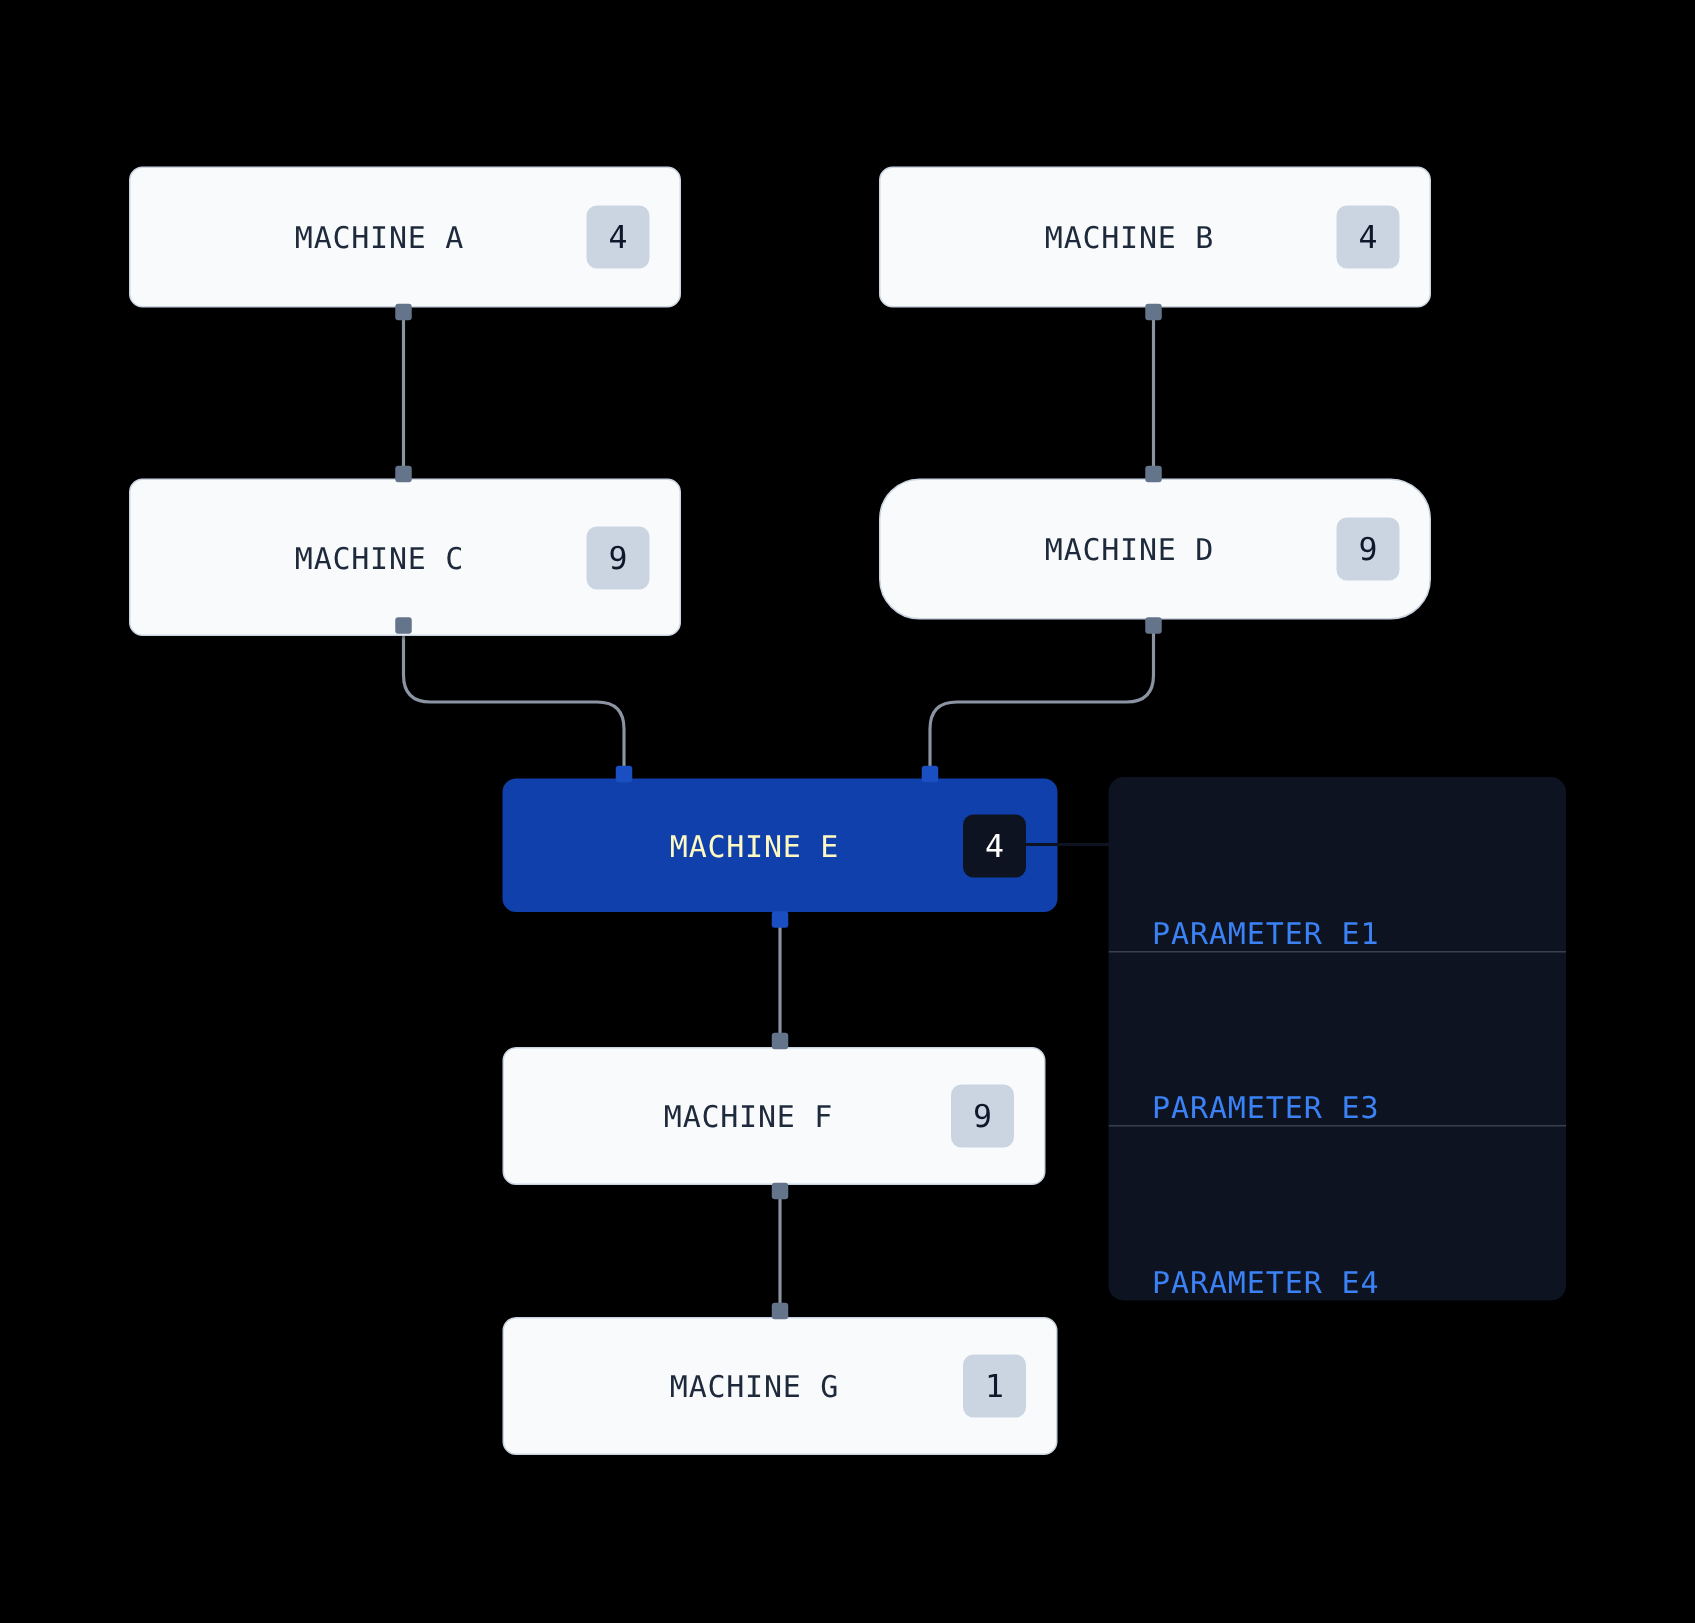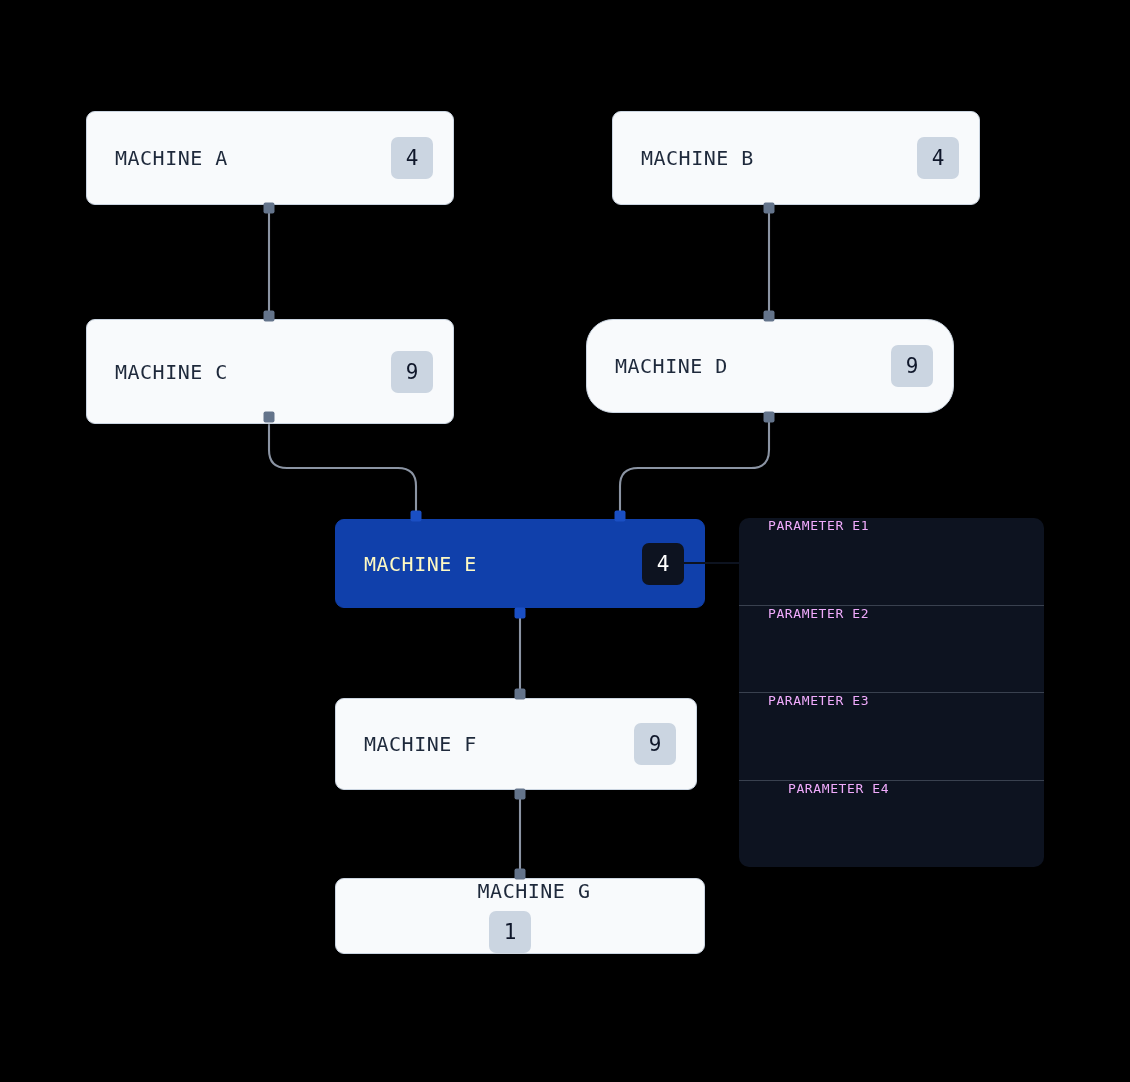--- a/index.html
+++ b/index.html
@@ -25,20 +25,21 @@
     pointer-events: none;
   }
 
   
   .node {
     position: absolute;
     box-sizing: border-box;
     display: flex;
     align-items: center;
     border-radius: 9px;
+    text-align: center;
   }
   .node.plain {
     background: #f8fafc;
     border: 1.6px solid #cbd5e1;
     box-shadow: 0 1px 2px rgba(0,0,0,0.35);
   }
   .node.selected {
     background: #1040ab;
     border: 1.6px solid #1040ab;
   }
@@ -93,29 +94,29 @@
     background: #0d1320;
     border-radius: 10px;
     box-sizing: border-box;
     display: flex;
     flex-direction: column;
     overflow: hidden;
   }
   .param-row {
     flex: 1 1 0;
     display: flex;
-    align-items: flex-start;
+    align-items: flex-end;
     padding-left: 29px;
-    font-size: 13px;
+    font-size: 20px;
     letter-spacing: 0.6px;
-    color: #f0abfc;
+    color: #3b82f6;
     border-bottom: 1px solid #39414f;
     box-sizing: border-box;
   }
-  .param-row:last-child { border-bottom: none; margin-left: 20px; }
+  .param-row:last-child { border-bottom: none; }
 
   
   #panel-connector {
     position: absolute;
     left: 679px;
     top: 562px;
     width: 62px;
     height: 2px;
     background: #0d1320;
   }
@@ -141,21 +142,21 @@
       <path d="M 520,789 L 520,874"></path>
     </g>
   </svg>
 
   <div class="node plain" style="left:86px; top:111px; width:368px; height:94px;">
     <span class="node-label">MACHINE A</span>
     <span class="node-badge">4</span>
   </div>
   <div class="handle" style="left:269px; top:208px;"></div>
 
-  <div class="node plain" style="left:586px; top:111px; width:368px; height:94px;margin-left:26px;">
+  <div class="node plain" style="left:586px; top:111px; width:368px; height:94px;">
     <span class="node-label">MACHINE B</span>
     <span class="node-badge">4</span>
   </div>
   <div class="handle" style="left:769px; top:208px;"></div>
 
   <div class="node plain" style="left:86px; top:319px; width:368px; height:105px;">
     <span class="node-label">MACHINE C</span>
     <span class="node-badge">9</span>
   </div>
   <div class="handle" style="left:269px; top:316px;"></div>
@@ -178,32 +179,29 @@
 
   <div id="panel-connector"></div>
 
   <div class="node plain" style="left:335px; top:698px; width:362px; height:92px;">
     <span class="node-label">MACHINE F</span>
     <span class="node-badge">9</span>
   </div>
   <div class="handle" style="left:520px; top:694px;"></div>
   <div class="handle" style="left:520px; top:794px;"></div>
 
-  <div class="node plain" style="left:335px; top:878px; width:370px; height:76px;flex-direction:column;">
+  <div class="node plain" style="left:335px; top:878px; width:370px; height:92px;">
     <span class="node-label">MACHINE G</span>
     <span class="node-badge">1</span>
   </div>
   <div class="handle" style="left:520px; top:874px;"></div>
 
   <div id="param-panel">
     <div class="param-row">
       <span>PARAMETER E1</span>
-    </div>
-    <div class="param-row">
-      <span>PARAMETER E2</span>
     </div>
     <div class="param-row">
       <span>PARAMETER E3</span>
     </div>
     <div class="param-row">
       <span>PARAMETER E4</span>
     </div>
   </div>
 
 </div>

